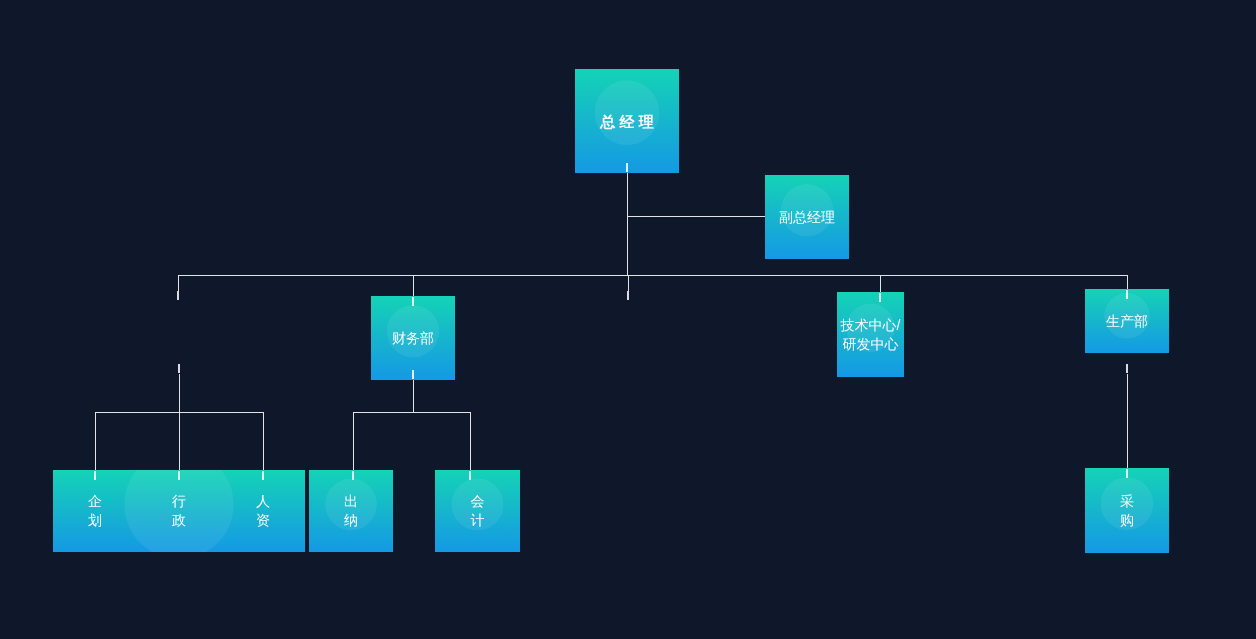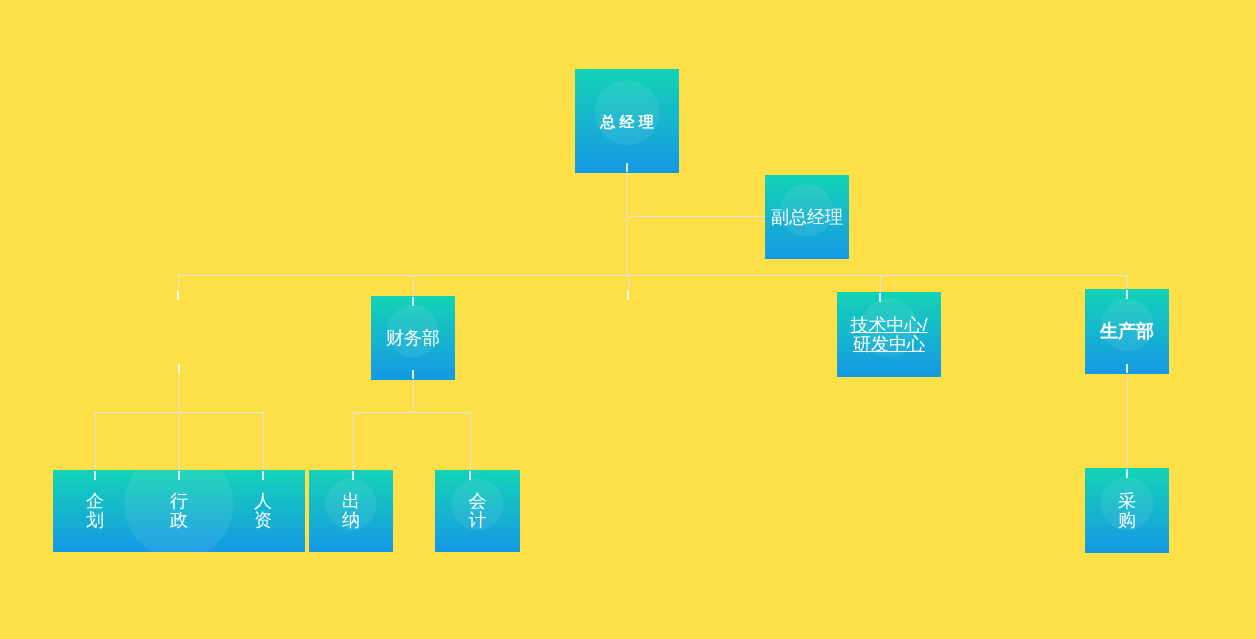--- a/index.html
+++ b/index.html
@@ -5,51 +5,51 @@
   html, body {
     margin: 0;
     padding: 0;
     background: #ffffff;
     font-family: "Liberation Sans", "DejaVu Sans", sans-serif;
   }
   .stage {
     position: relative;
     width: 1256px;
     height: 639px;
-    background: #fde047;
+    background: #0f172a;
     overflow: hidden;
   }
   
   .node {
     position: absolute;
     background: linear-gradient(180deg, #14d3b6 0%, #16b2cf 55%, #1499e5 100%);
     color: #ffffff;
-    font-size: 18px;
+    font-size: 14px;
     line-height: 19px;
     display: flex;
     align-items: center;
     justify-content: center;
     text-align: center;
     white-space: pre-line;
     box-sizing: border-box;
   }
   .node::before {
     content: "";
     position: absolute;
     inset: 0;
     background: radial-gradient(circle at 50% 42%, rgba(255,255,255,0.07) 0%, rgba(255,255,255,0.07) 40%, rgba(255,255,255,0) 41%);
     pointer-events: none;
   }
   .node-gm      { left: 575px; top: 69px;  width: 104px; height: 104px; font-size: 15px; font-weight: 700; }
   .node-dgm     { left: 765px; top: 175px; width: 84px;  height: 84px; }
   .node-zhb     { left: 137px; top: 290px; width: 84px;  height: 84px; }
   .node-cwb     { left: 371px; top: 296px; width: 84px;  height: 84px; }
   .node-scb     { left: 586px; top: 290px; width: 85px;  height: 85px; }
-  .node-jszx    { left: 837px; top: 292px; width: 104px;  height: 85px; text-decoration: underline; }
-  .node-shcb    { left: 1085px; top: 289px; width: 84px; height: 85px; font-weight: bold; }
+  .node-jszx    { left: 837px; top: 292px; width: 67px;  height: 85px; }
+  .node-shcb    { left: 1085px; top: 289px; width: 84px; height: 64px; }
   .node-group   { left: 53px;  top: 470px; width: 252px; height: 82px; }
   .node-cn      { left: 309px; top: 470px; width: 84px;  height: 82px; }
   .node-kj      { left: 435px; top: 470px; width: 85px;  height: 82px; }
   .node-cg      { left: 1085px; top: 468px; width: 84px; height: 85px; }
   
   .node-group .col {
     position: absolute;
     top: 0;
     height: 100%;
     width: 84px;

